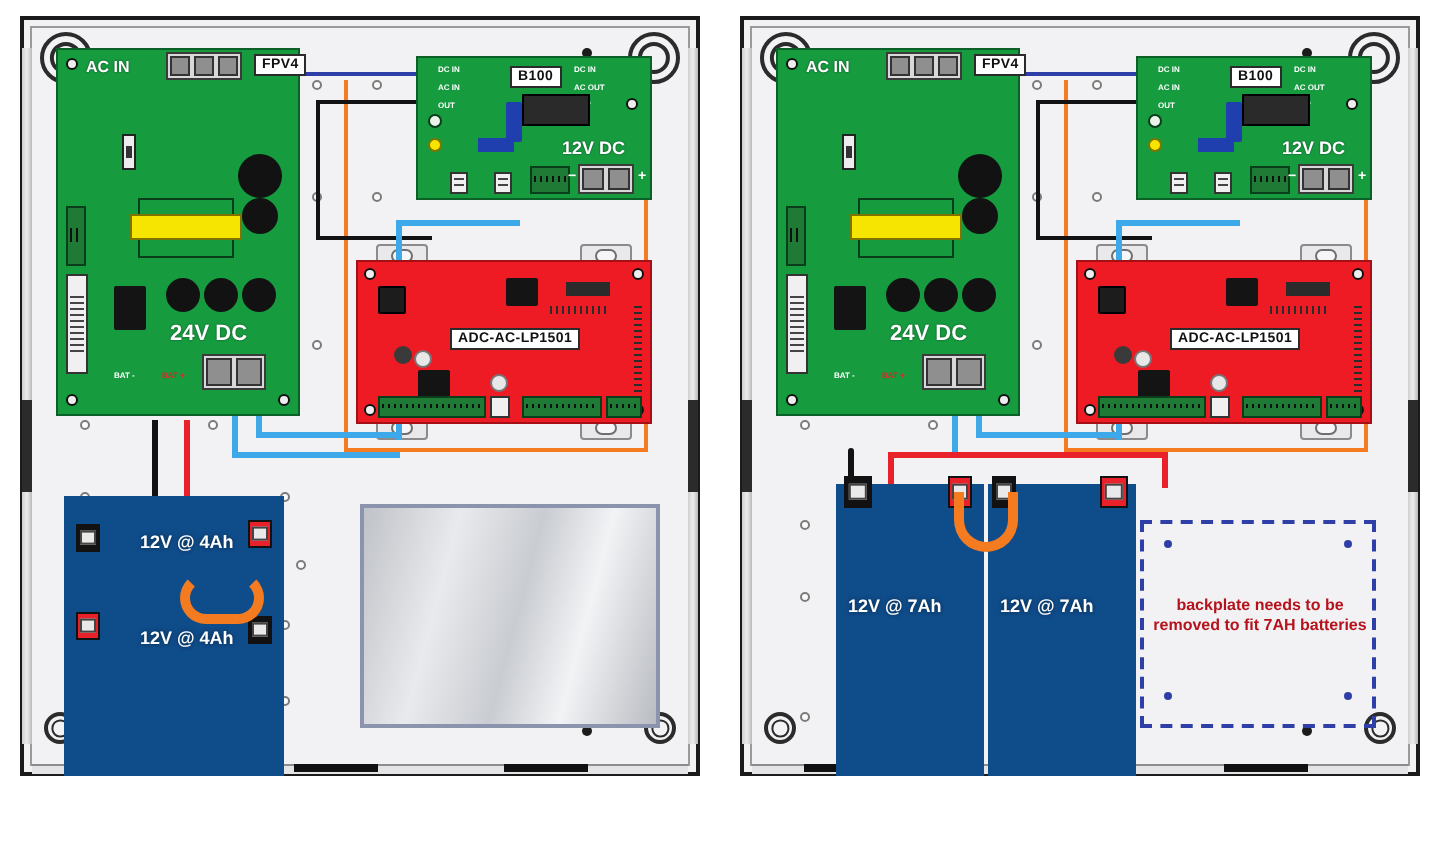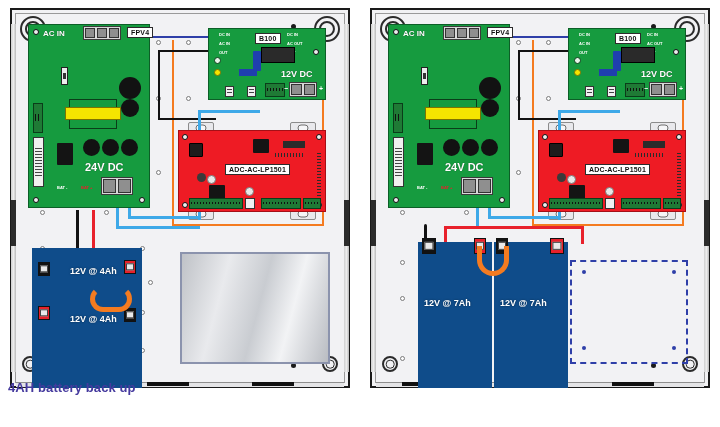--- a/index.html
+++ b/index.html
@@ -371,21 +371,20 @@
       <div class="battery" style="left:20px;top:290px;width:110px;height:88px;">
         <div class="bat-label" style="left:38px;top:14px;">12V @ 4Ah</div>
         <div class="bat-term pos" style="left:6px;top:6px;width:12px;height:14px;"></div>
         <div class="bat-term neg" style="right:6px;top:8px;width:12px;height:14px;"></div>
       </div>
 
       <div class="jumper-orange" style="left:78px;top:276px;width:42px;height:26px;border-radius:14px;border-top-color:transparent;"></div>
 
       <div class="backplate" style="left:168px;top:242px;width:150px;height:112px;"></div>
     </div>
-    <div class="caption caption-left">4AH battery back up</div>
   </div>
 
   <div class="panel panel-right">
     <div class="enclosure">
       <div class="enc-inner-line"></div>
       <div class="enc-side l"></div>
       <div class="enc-side r"></div>
       <div class="enc-dark-tab" style="left:-1px;top:190px;"></div>
       <div class="enc-dark-tab" style="right:-1px;top:190px;"></div>
       <div class="enc-bottom-lip"></div>
@@ -535,17 +534,21 @@
       </div>
 
       <div class="jumper-orange" style="left:105px;top:236px;width:32px;height:30px;border-radius:0 0 16px 16px;border-top:none;"></div>
 
       <div class="backplate-ghost" style="left:198px;top:250px;width:118px;height:104px;">
         <div class="ghost-hole" style="left:10px;top:8px;"></div>
         <div class="ghost-hole" style="right:10px;top:8px;"></div>
         <div class="ghost-hole" style="left:10px;bottom:12px;"></div>
         <div class="ghost-hole" style="right:10px;bottom:12px;"></div>
       </div>
+      <div class="note" style="left:196px;top:288px;width:124px;">
+        <span>backplate needs to be</span><br>
+        <span>removed to fit 7AH batteries</span>
+      </div>
     </div>
 
   </div>
 
 </div>
 
 </body></html>

